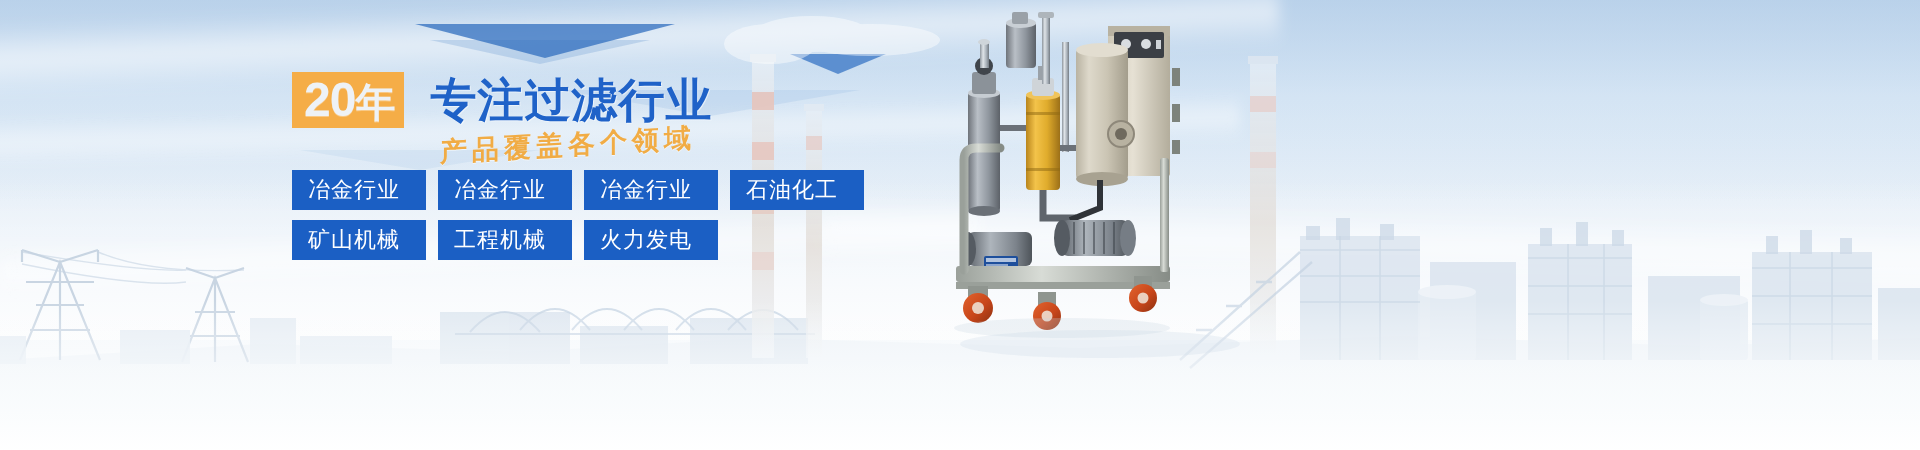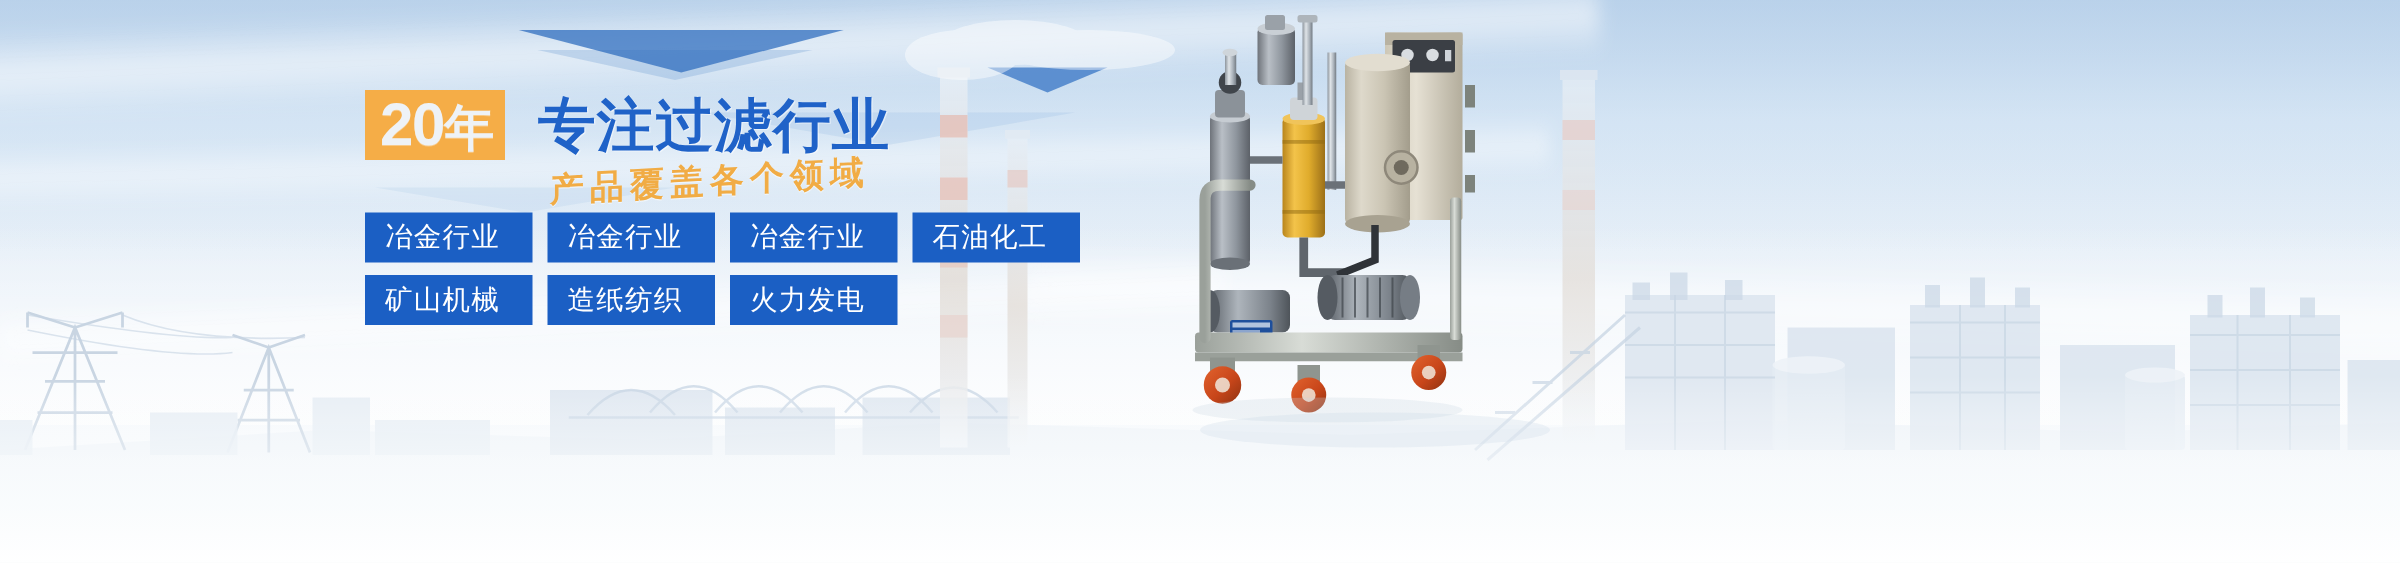--- a/index.html
+++ b/index.html
@@ -506,19 +506,19 @@
 
     <div class="tag-row">
       <div class="tag">冶金行业</div>
       <div class="tag">冶金行业</div>
       <div class="tag">冶金行业</div>
       <div class="tag">石油化工</div>
     </div>
 
     <div class="tag-row">
       <div class="tag">矿山机械</div>
-      <div class="tag">造纸纺织</div>
+      <div class="tag">工程机械</div>
       <div class="tag">火力发电</div>
     </div>
 
   </div>
 
 </div>
 
 </body></html>

